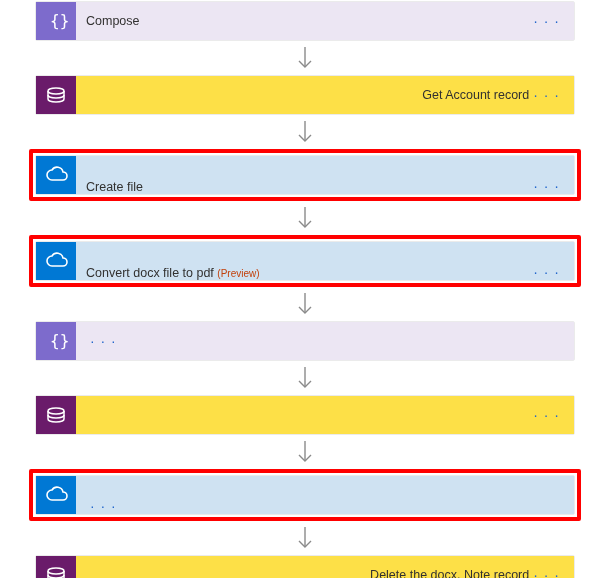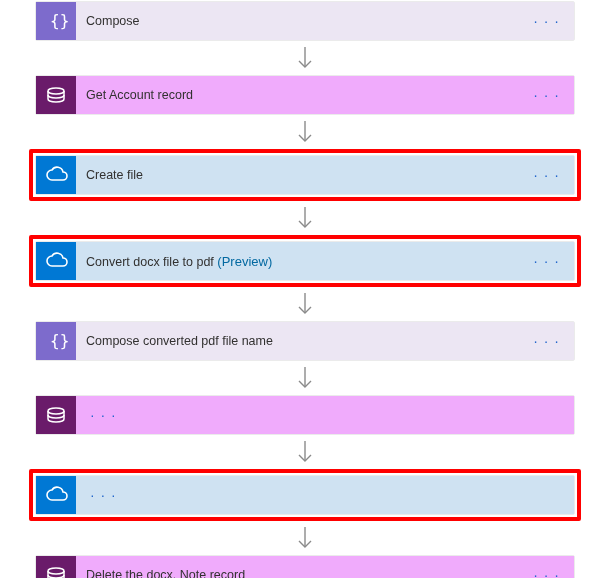--- a/index.html
+++ b/index.html
@@ -7,25 +7,25 @@
 .flow { display: flex; flex-direction: column; align-items: center; padding: 0; }
 .step { display: flex; align-items: stretch; width: 540px; height: 40px; border: 1px solid rgba(0,0,0,0.08); border-radius: 2px; position: relative; }
 .step.offset-first { margin-top: 0; }
 .hl { border: 4px solid #ff0000; border-radius: 2px; padding: 2px; width: 552px; }
 .hl .step { border: 1px solid rgba(0,0,0,0.08); }
 .icon-box { width: 40px; height: 100%; display: flex; align-items: center; justify-content: center; flex-shrink: 0; }
 .purple-bg .icon-box { background: #7d6bcc; } 
 .purple-dk .icon-box { background: #6a1b6a; } 
 .blue-bg .icon-box { background: #0078d4; } 
 .purple-bg .body { background: #ece6f3; text-align: right; }
-.purple-dk .body { background: #f0abfc; }
-.blue-bg .body { background: #cfe2f2; }
+.purple-dk .body { background: #fde047; justify-content: flex-end; }
+.blue-bg .body { background: #cfe2f2; align-items: flex-end; }
 .body { flex: 1; display: flex; align-items: center; justify-content: space-between; padding: 0 10px; }
 .label { font-size: 12.5px; color: #323130; }
-.preview { color: #0369a1; font-size: 13px; }
+.preview { color: #c2410c; font-size: 10px; }
 .more { color: #2266cc; letter-spacing: 1px; font-size: 14px; cursor: pointer; padding: 0 4px; }
 .arrow { height: 34px; display: flex; align-items: center; justify-content: center; }
 .arrow svg { display: block; }
 .cut-bottom { height: 30px; overflow: hidden; }
 </style>
 </head>
 <body>
 
 <div class="flow" id="flow">
     <div class="step purple-bg offset-first">
@@ -96,21 +96,20 @@
         <use href="#ic-arrow"></use>
       </svg>
     </div>
     <div class="step purple-bg">
       <div class="icon-box">
         <svg width="28" height="24">
           <use href="#ic-braces"></use>
         </svg>
       </div>
       <div class="body">
-        <span class="label">Compose converted pdf file name</span>
         <span class="more">· · ·</span>
       </div>
     </div>
     <div class="arrow">
       <svg width="22" height="26">
         <use href="#ic-arrow"></use>
       </svg>
     </div>
     <div class="step purple-dk">
       <div class="icon-box">

